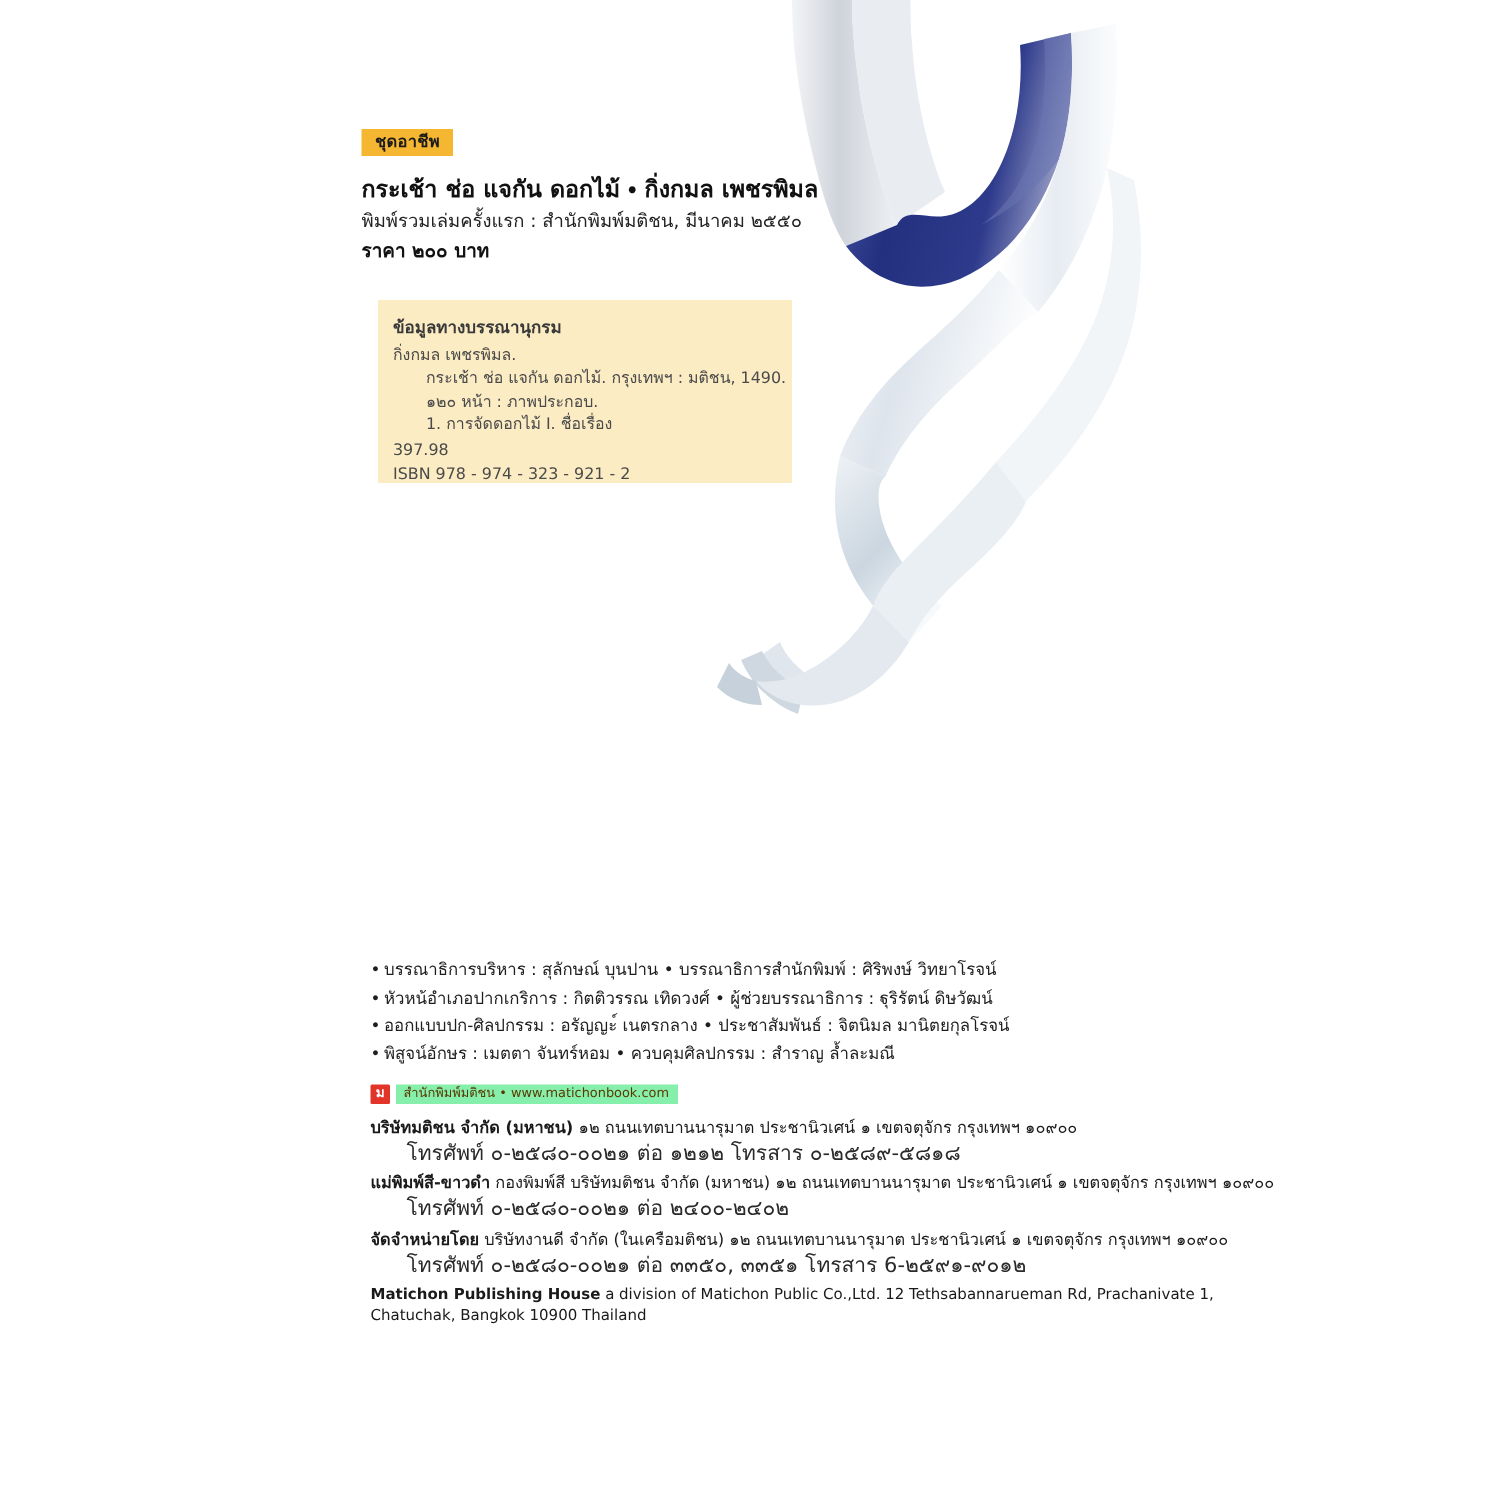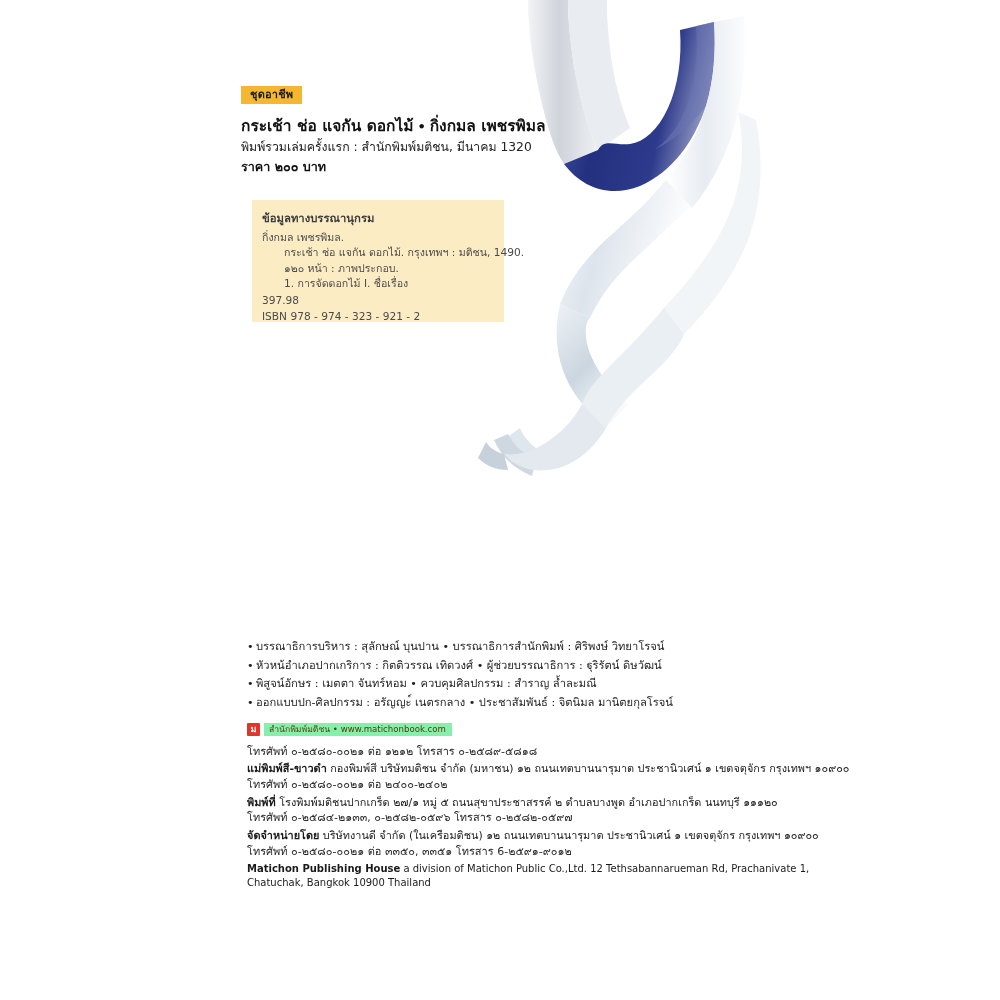--- a/index.html
+++ b/index.html
@@ -77,21 +77,21 @@
     font-weight: bold;
     color: #111;
     white-space: nowrap;
   }
 
   
   .cip-box {
     position: absolute;
     left: 252px;
     top: 200px;
-    width: 252px;
+    width: 276px;
     height: 122px;
     background: #fcecc4;
     box-sizing: border-box;
     padding: 9px 10px 0 10px;
   }
   .cip-title {
     font-size: 11.3px;
     font-weight: bold;
     color: #3a3a3a;
     margin-bottom: 3px;
@@ -164,24 +164,25 @@
   }
   .col-block { margin-bottom: 2px; }
   .col-main {
     font-size: 10.9px;
     color: #1a1a1a;
     line-height: 1.45;
     white-space: nowrap;
   }
   .col-main b { font-weight: bold; }
   .col-sub {
-    font-size: 11px;
+    font-size: 14px;
     color: #2a2a2a;
     line-height: 1.4;
     white-space: nowrap;
+    margin-left: 24px;
   }
   .col-en {
     font-size: 10px;
     color: #1a1a1a;
     line-height: 1.42;
     width: 600px;
     margin-top: 3px;
   }
   .col-en b { font-weight: bold; }
 </style>
@@ -251,60 +252,57 @@
              C44 466 60 472 78 470 C100 468 122 452 136 428 Z" fill="#e3e9ef"></path>
     <path d="M34 454 C26 452 20 448 16 442 L8 458 C16 466 26 470 38 470 Z" fill="#c7d1db"></path>
   </svg>
 
   <div class="series-badge">ชุดอาชีพ</div>
 
   <div class="title-line">
     <span>กระเช้า ช่อ แจกัน ดอกไม้</span><span class="dot">•</span><span>กิ่งกมล เพชรพิมล</span>
   </div>
 
-  <div class="impr-line">พิมพ์รวมเล่มครั้งแรก : สำนักพิมพ์มติชน, มีนาคม 1320</div>
+  <div class="impr-line">พิมพ์รวมเล่มครั้งแรก : สำนักพิมพ์มติชน, มีนาคม ๒๕๕๐</div>
   <div class="price-line">ราคา ๒๐๐ บาท</div>
 
   <div class="cip-box">
     <div class="cip-title">ข้อมูลทางบรรณานุกรม</div>
     <div class="cip-line">กิ่งกมล เพชรพิมล.</div>
     <div class="cip-line ind1">กระเช้า ช่อ แจกัน ดอกไม้. กรุงเทพฯ : มติชน, 1490.</div>
     <div class="cip-line ind2">๑๒๐ หน้า : ภาพประกอบ.</div>
     <div class="cip-line ind2">1. การจัดดอกไม้  I. ชื่อเรื่อง</div>
     <div class="cip-line gap">397.98</div>
     <div class="cip-line">ISBN 978 - 974 - 323 - 921 - 2</div>
   </div>
 
   <div class="credits">
     <div class="credit-row"><span class="bullet">•</span><span>บรรณาธิการบริหาร : สุลักษณ์ บุนปาน • บรรณาธิการสำนักพิมพ์ : ศิริพงษ์ วิทยาโรจน์</span></div>
     <div class="credit-row"><span class="bullet">•</span><span>หัวหน้อำเภอปากเกริการ : กิตติวรรณ เทิดวงศ์ • ผู้ช่วยบรรณาธิการ : ฐุริรัตน์ ดิษวัฒน์</span></div>
+    <div class="credit-row"><span class="bullet">•</span><span>ออกแบบปก-ศิลปกรรม : อรัญญะ์ เนตรกลาง • ประชาสัมพันธ์ : จิตนิมล มานิตยกุลโรจน์</span></div>
     <div class="credit-row"><span class="bullet">•</span><span>พิสูจน์อักษร : เมตตา จันทร์หอม • ควบคุมศิลปกรรม : สำราญ ล้ำละมณี</span></div>
-    <div class="credit-row"><span class="bullet">•</span><span>ออกแบบปก-ศิลปกรรม : อรัญญะ์ เนตรกลาง • ประชาสัมพันธ์ : จิตนิมล มานิตยกุลโรจน์</span></div>
   </div>
 
   <div class="web-strip">
     <div class="mati-mark">ม</div>
     <div class="web-tag">สำนักพิมพ์มติชน • www.matichonbook.com</div>
   </div>
 
   <div class="colophon">
 
     <div class="col-block">
+      <div class="col-main"><b>บริษัทมติชน จำกัด (มหาชน)</b><span> ๑๒ ถนนเทตบานนารุมาต ประชานิวเศน์ ๑ เขตจตุจักร กรุงเทพฯ ๑๐๙๐๐</span></div>
       <div class="col-sub">โทรศัพท์ ๐-๒๕๘๐-๐๐๒๑ ต่อ ๑๒๑๒ โทรสาร ๐-๒๕๘๙-๕๘๑๘</div>
     </div>
 
     <div class="col-block">
       <div class="col-main"><b>แม่พิมพ์สี-ขาวดำ</b><span> กองพิมพ์สี บริษัทมติชน จำกัด (มหาชน) ๑๒ ถนนเทตบานนารุมาต ประชานิวเศน์ ๑ เขตจตุจักร กรุงเทพฯ ๑๐๙๐๐</span></div>
       <div class="col-sub">โทรศัพท์ ๐-๒๕๘๐-๐๐๒๑ ต่อ ๒๔๐๐-๒๔๐๒</div>
     </div>
 
-    <div class="col-block">
-      <div class="col-main"><b>พิมพ์ที่</b><span> โรงพิมพ์มติชนปากเกร็ด ๒๗/๑ หมู่ ๕ ถนนสุขาประชาสรรค์ ๒ ตำบลบางพูด อำเภอปากเกร็ด นนทบุรี ๑๑๑๒๐</span></div>
-      <div class="col-sub">โทรศัพท์ ๐-๒๕๘๔-๒๑๓๓, ๐-๒๕๘๒-๐๕๙๖ โทรสาร ๐-๒๕๘๒-๐๕๙๗</div>
-    </div>
 
     <div class="col-block">
       <div class="col-main"><b>จัดจำหน่ายโดย</b><span> บริษัทงานดี จำกัด (ในเครือมติชน) ๑๒ ถนนเทตบานนารุมาต ประชานิวเศน์ ๑ เขตจตุจักร กรุงเทพฯ ๑๐๙๐๐</span></div>
       <div class="col-sub">โทรศัพท์ ๐-๒๕๘๐-๐๐๒๑ ต่อ ๓๓๕๐, ๓๓๕๑ โทรสาร 6-๒๕๙๑-๙๐๑๒</div>
     </div>
 
     <div class="col-en"><b>Matichon Publishing House</b><span> a division of Matichon Public Co.,Ltd. 12 Tethsabannarueman Rd, Prachanivate 1, Chatuchak, Bangkok 10900 Thailand</span></div>
   </div>
 
 </div>

